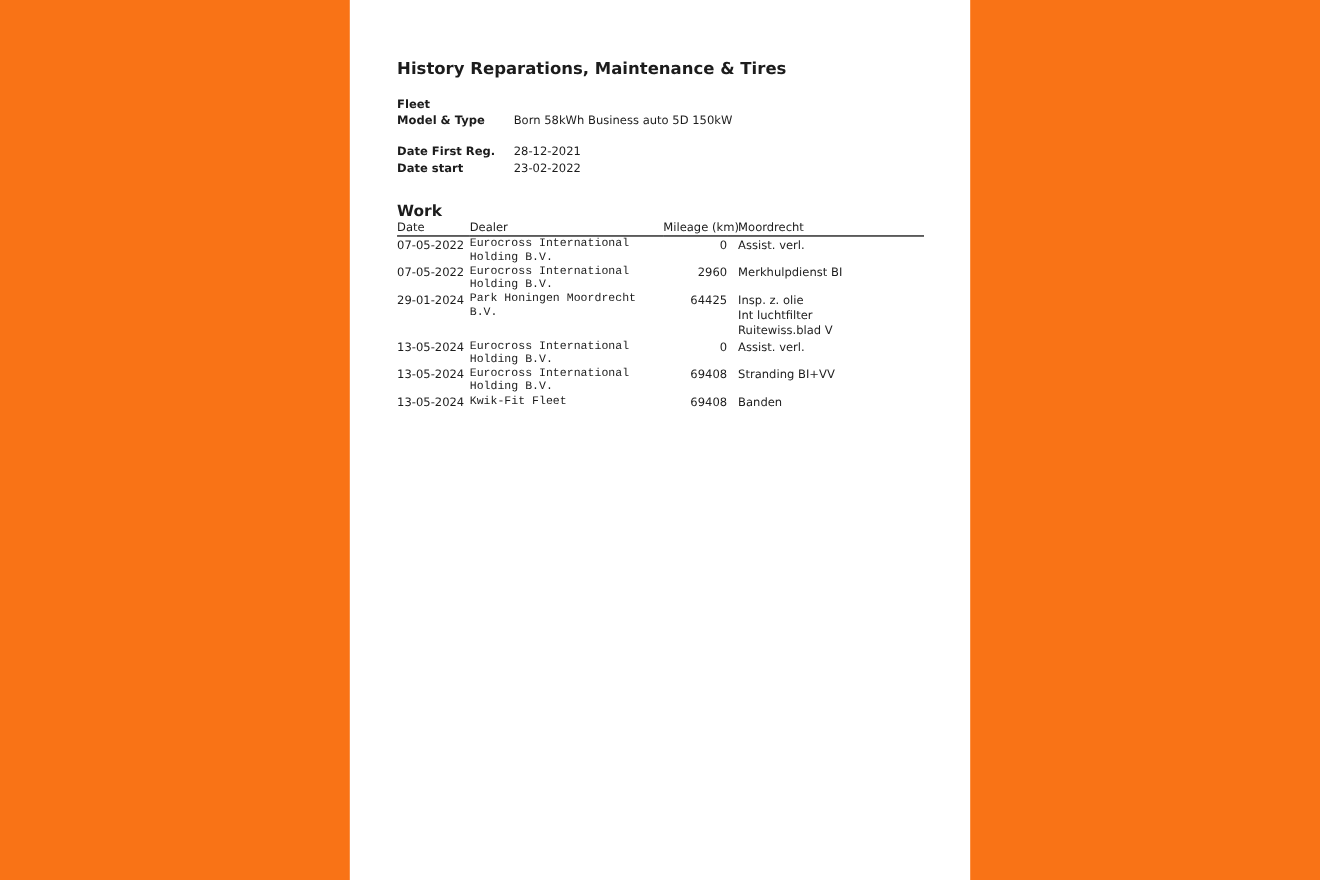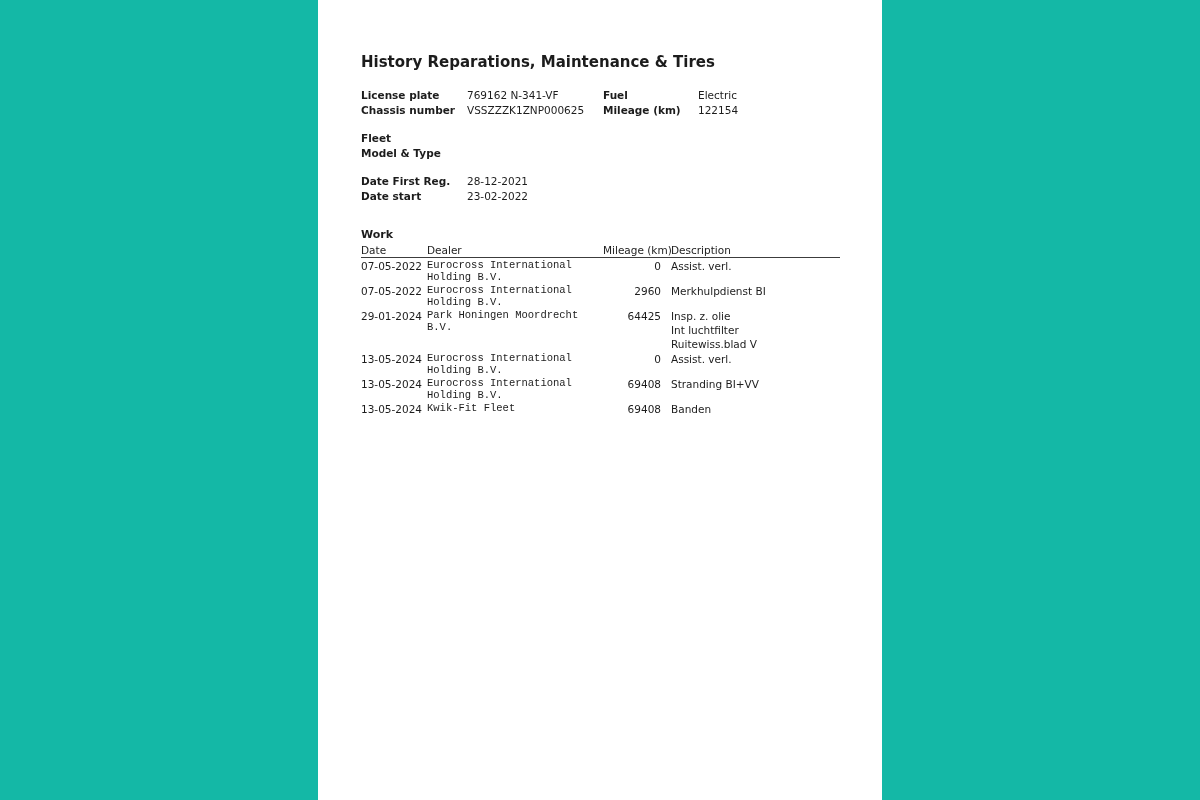--- a/index.html
+++ b/index.html
@@ -4,21 +4,21 @@
 <style>
   html, body {
     margin: 0; padding: 0;
     background: #000;
     width: 1200px; height: 800px;
     overflow: hidden;
   }
   .viewer {
     position: relative;
     width: 1200px; height: 800px;
-    background: #14b8a6;
+    background: #f97316;
     font-family: "DejaVu Sans", "Liberation Sans", sans-serif;
   }
   .page {
     position: absolute;
     left: 318px; top: 0;
     width: 564px; height: 800px;
     background: #fff;
     color: #1c1c1c;
     box-sizing: border-box;
     padding: 53px 42px 0 43px;
@@ -36,21 +36,21 @@
     display: flex;
     font-size: 10.5px;
     line-height: 15px;
     white-space: nowrap;
   }
   .flabel  { width: 106px; flex: none; font-weight: bold; }
   .fvalue  { width: 136px; flex: none; }
   .flabel2 { width: 95px;  flex: none; font-weight: bold; }
   .fvalue2 { flex: 1; }
   .work-heading {
-    font-size: 11px;
+    font-size: 14px;
     line-height: 14px;
     font-weight: bold;
     margin: 0 0 3px 0;
   }
   table.work-table {
     border-collapse: collapse;
     table-layout: fixed;
     width: 479px;
     font-size: 10.5px;
   }
@@ -82,41 +82,28 @@
   td.c-desc .desc-line { line-height: 14px; }
 </style>
 </head>
 <body>
 
 <div class="viewer">
   <div class="page">
 
     <h1 class="doc-title">History Reparations, Maintenance &amp; Tires</h1>
 
-    <div class="info-group">
-      <div class="info-line">
-        <span class="flabel">License plate</span>
-        <span class="fvalue">769162 N-341-VF</span>
-        <span class="flabel2">Fuel</span>
-        <span class="fvalue2">Electric</span>
-      </div>
-      <div class="info-line">
-        <span class="flabel">Chassis number</span>
-        <span class="fvalue">VSSZZZK1ZNP000625</span>
-        <span class="flabel2">Mileage (km)</span>
-        <span class="fvalue2">122154</span>
-      </div>
-    </div>
 
     <div class="info-group">
       <div class="info-line">
         <span class="flabel">Fleet</span>
       </div>
       <div class="info-line">
         <span class="flabel">Model &amp; Type</span>
+        <span class="fvalue2">Born 58kWh Business auto 5D 150kW</span>
       </div>
     </div>
 
     <div class="info-group last">
       <div class="info-line">
         <span class="flabel">Date First Reg.</span>
         <span class="fvalue2">28-12-2021</span>
       </div>
       <div class="info-line">
         <span class="flabel">Date start</span>
@@ -131,21 +118,21 @@
         <col class="col-date">
           <col class="col-dealer">
           <col class="col-mileage">
           <col class="col-desc">
       </colgroup>
       <thead>
         <tr>
           <th class="c-date">Date</th>
           <th class="c-dealer">Dealer</th>
           <th class="c-mileage">Mileage (km)</th>
-          <th class="c-desc">Description</th>
+          <th class="c-desc">Moordrecht</th>
         </tr>
       </thead>
       <tbody>
           <tr>
             <td class="c-date">07-05-2022</td>
             <td class="c-dealer">Eurocross International Holding B.V.</td>
             <td class="c-mileage">0</td>
             <td class="c-desc">
               <div class="desc-line">Assist. verl.</div>
             </td>

